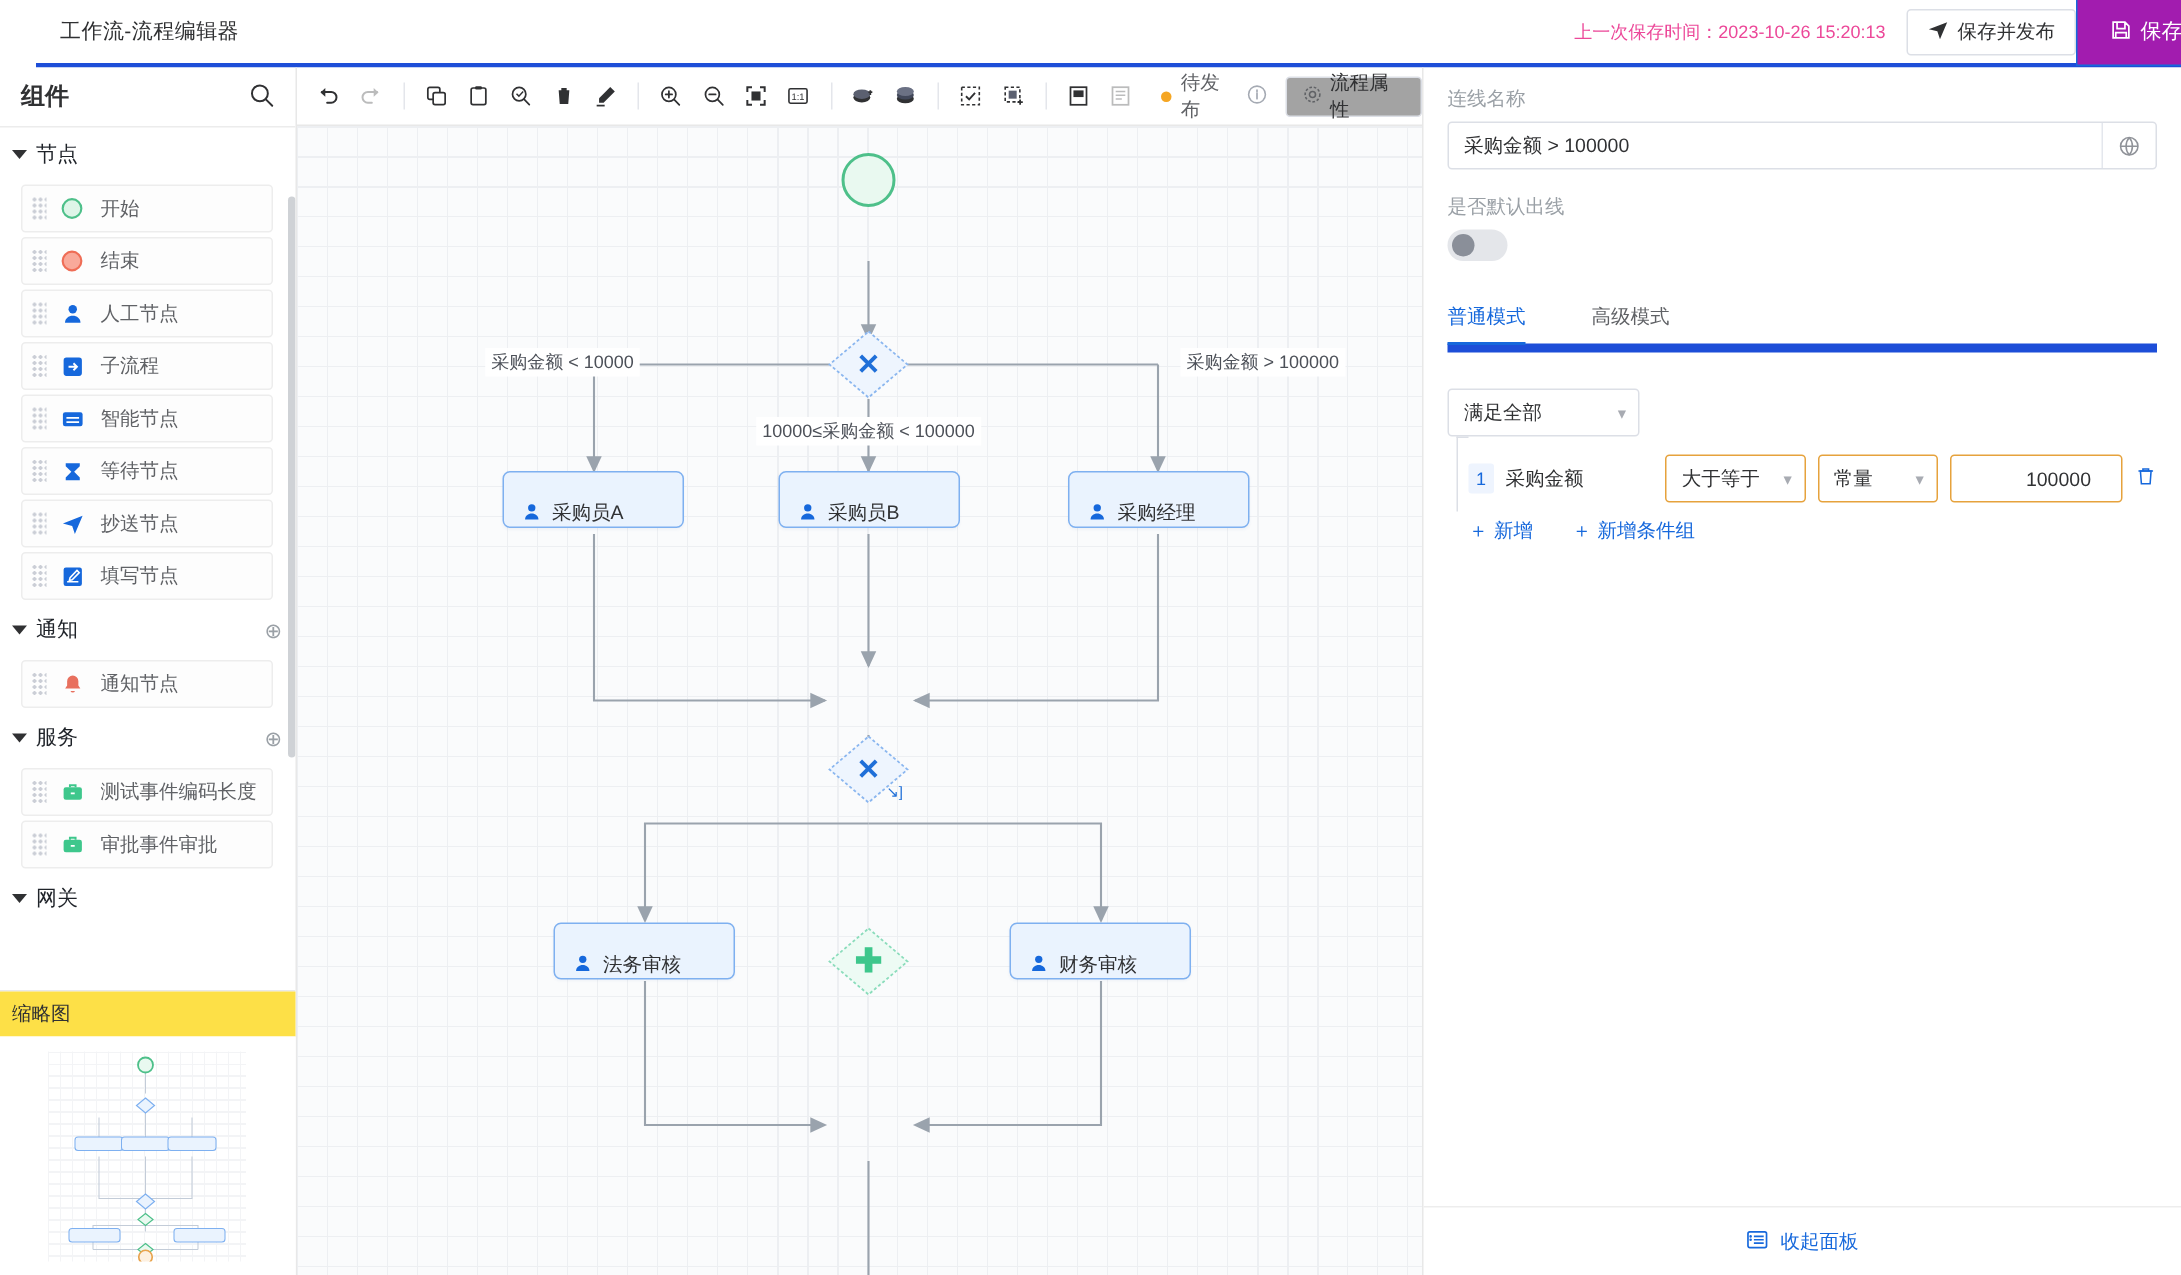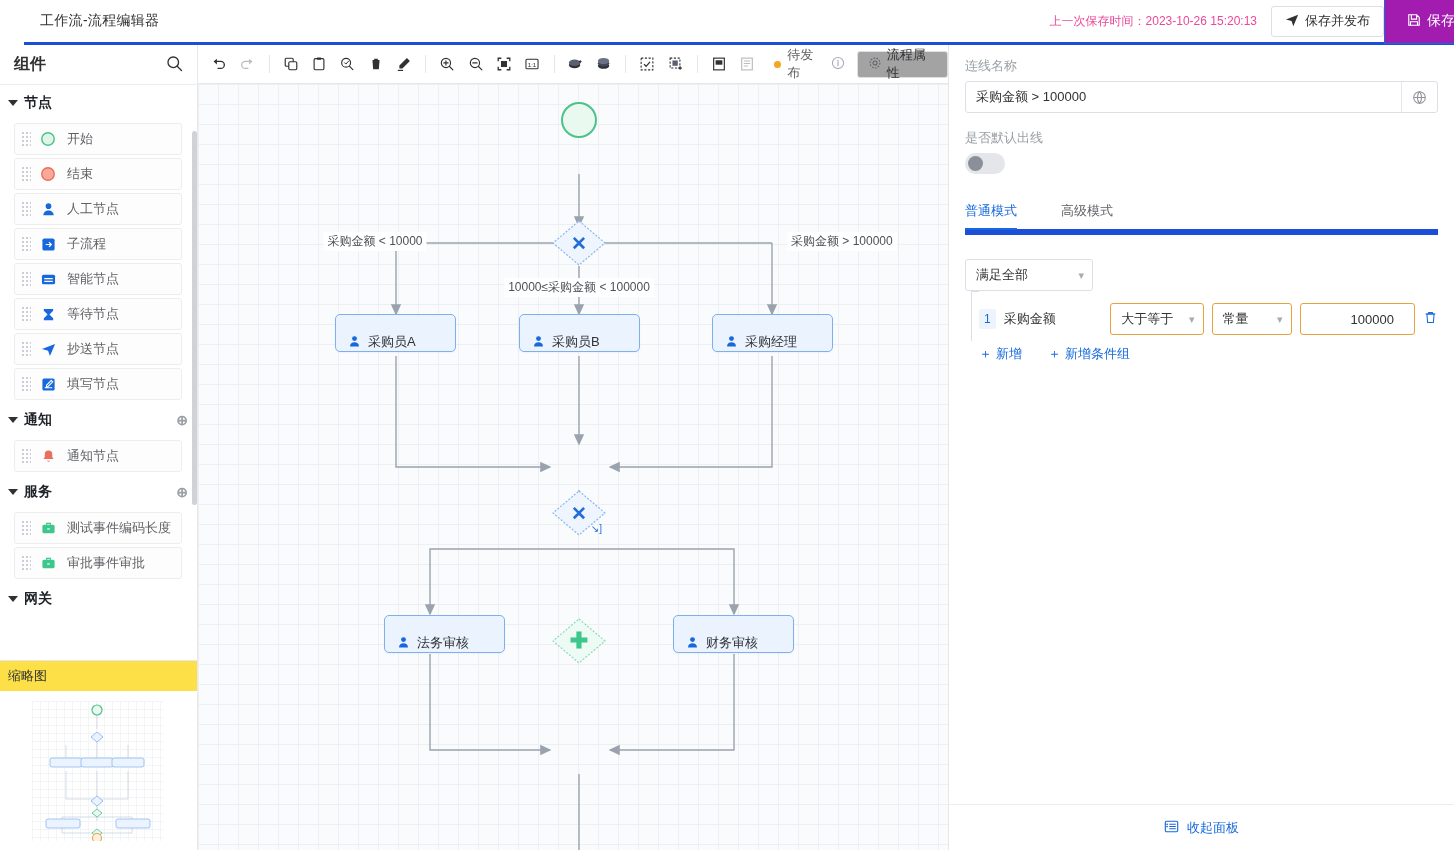--- a/index.html
+++ b/index.html
@@ -40,21 +40,21 @@
   }
   .sidebar-head {
     height: 40px; display: flex; align-items: center; padding: 0 14px;
     border-bottom: 1px solid #ececec;
   }
   .sidebar-head .t { font-size: 16px; font-weight: bold; color: #303133; }
   .sidebar-head .search { margin-left: auto; cursor: pointer; color: #303133; }
   .palette { position: absolute; top: 41px; left: 0; width: 198px; height: 619px; overflow: hidden; }
   .group-head {
     display: flex; align-items: center; height: 34px; padding: 0 10px 0 8px;
-    font-size: 14px; font-weight: bold; color: #1f2329;
+    font-size: 14px; font-weight: normal; color: #1f2329;
   }
   .caret { width: 0; height: 0; border-left: 5px solid transparent; border-right: 5px solid transparent;
            border-top: 6px solid #303133; margin-right: 6px; }
   .group-head .plus { margin-left: auto; color: #9aa0a6; font-size: 14px; cursor: pointer; line-height: 1; }
   .pal-item {
     display: flex; align-items: center; height: 32px; margin: 3px 16px 3px 14px;
     border: 1px solid #ededed; border-radius: 3px; background: #fdfdfd; cursor: grab;
     padding-left: 6px; font-size: 13px; color: #606266;
   }
   .grip { width: 10px; height: 16px; margin-right: 6px; flex: none;
@@ -597,21 +597,21 @@
       <span style="position:absolute;right:4px;bottom:2px;font-size:10px;color:#1f6fd8;">↘]</span>
     </div>
 
     <div class="node gw gw-p" style="left:354px; top:442px;">
       <svg class="dia" viewBox="0 0 54 46">
         <path d="M27 1 53 23 27 45 1 23z" fill="#edfbf4" stroke="#8adcbb" stroke-width="1.2" stroke-dasharray="2 1.6"></path>
       </svg>
       <span class="glyph">✚</span>
     </div>
 
-    <div class="node task" style="left:171px; top:531px; width:121px;margin-left:15px;">
+    <div class="node task" style="left:171px; top:531px; width:121px;">
       <span>
         <svg width="13" height="13" viewBox="0 0 16 16">
             <circle cx="8" cy="4.4" r="3" fill="#1668dc"></circle>
             <path d="M2.5 14c0-3.1 2.5-5 5.5-5s5.5 1.9 5.5 5z" fill="#1668dc"></path>
           </svg>
       </span>
       <span>法务审核</span>
     </div>
     <div class="node task" style="left:475px; top:531px; width:121px;">
       <span>

